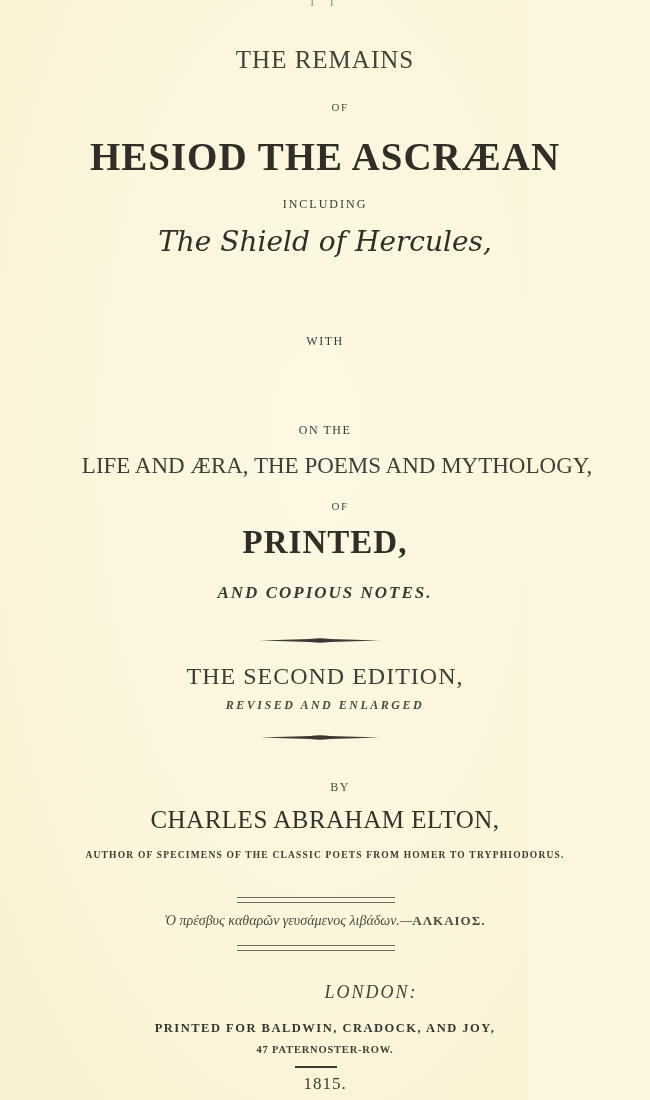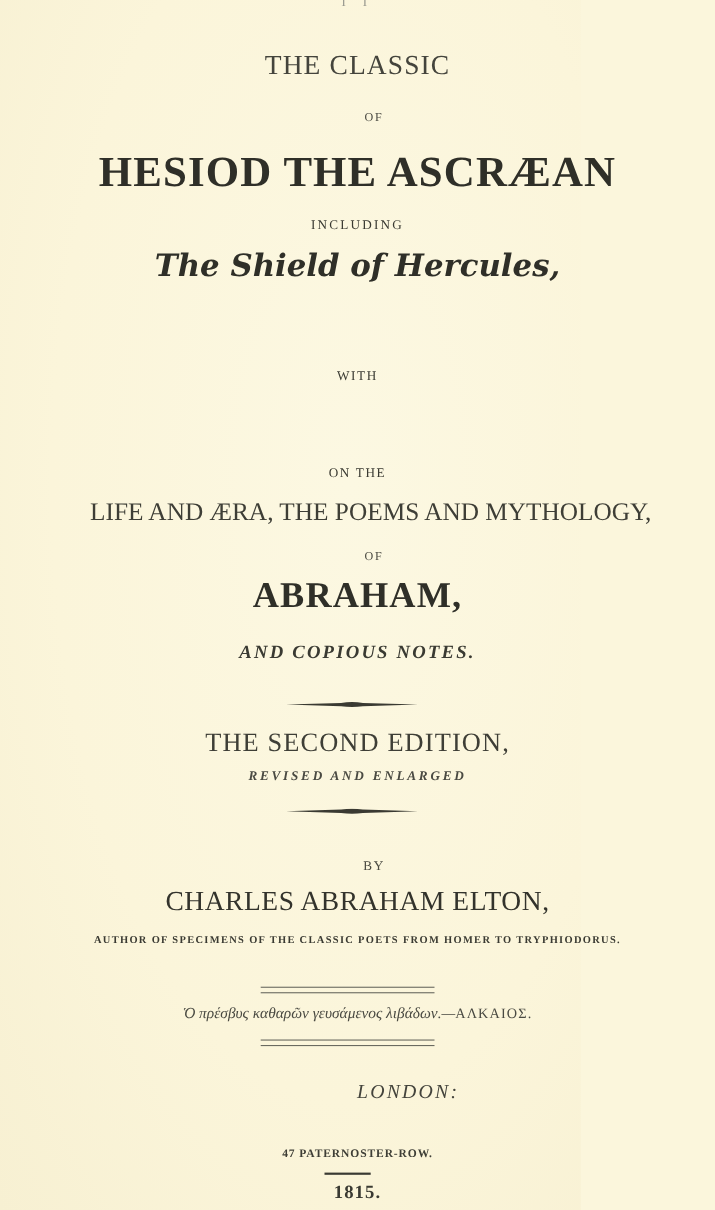--- a/index.html
+++ b/index.html
@@ -12,21 +12,21 @@
   }
   .page { position: absolute; left: 0; top: 0; width: 528px; height: 1100px;
     background: radial-gradient(ellipse at 60% 40%, #fcf8e2 0%, #fbf5da 60%, #f7f0d2 100%); }
   .line { position: absolute; left: 0; width: 650px; text-align: center; white-space: nowrap; }
   .top-marks { top: -6px; font-size: 14px; color: #9a9a90; letter-spacing: 6px; }
   .remains { top: 46px; font-size: 25px; letter-spacing: 1px; color: #44443c; }
   .small-caps { font-size: 11px; letter-spacing: 1.5px; color: #4a4a42; padding-left: 15px; }
   .of1 { top: 101px; }
   .hesiod-title { top: 134px; font-size: 39px; font-weight: bold; letter-spacing: 1px; color: #2f2f28; }
   .including { top: 197px; font-size: 12px; letter-spacing: 2px; }
-  .shield { top: 225px; font-size: 28px; font-weight: bold; font-family: "DejaVu Serif", serif; color: #2f2f28; font-style: italic; }
+  .shield { top: 225px; font-size: 28px; font-weight: normal; font-family: "DejaVu Serif", serif; color: #2f2f28; font-style: italic; }
   .translated { top: 286px; font-size: 15px; font-style: italic; font-weight: bold; letter-spacing: 1.5px; color: #4a4a42; }
   .with { top: 334px; font-size: 12px; letter-spacing: 1.5px; }
   .dissertation { top: 364px; font-size: 25px; letter-spacing: 1px; color: #3e3e36; }
   .onthe { top: 423px; font-size: 12px; letter-spacing: 1.5px; }
   .life { top: 453px; font-size: 23px; color: #3e3e36; padding-left: 12px; }
   .of2 { top: 500px; }
   .hesiod2 { top: 524px; font-size: 33px; font-weight: bold; letter-spacing: 1px; color: #2f2f28; }
   .notes { top: 583px; font-size: 17px; font-style: italic; font-weight: bold; letter-spacing: 2px; color: #3a3a32; }
   .ornament { position: absolute; left: 260px; width: 120px; height: 5px; }
   .ornament svg { display: block; }
@@ -34,42 +34,42 @@
   .edition { top: 663px; font-size: 24px; letter-spacing: 1px; color: #3e3e36; }
   .revised { top: 698px; font-size: 12px; font-style: italic; font-weight: bold; letter-spacing: 2.5px; color: #4a4a42; }
   .orn2 { top: 735px; }
   .by { top: 780px; font-size: 12px; letter-spacing: 1.5px; }
   .author { top: 806px; font-size: 25px; letter-spacing: 0.5px; color: #33332c; }
   .author-of { top: 850px; font-size: 9.5px; font-weight: bold; letter-spacing: 1.2px; color: #3a3a32; }
   .rule-double { position: absolute; left: 237px; width: 158px; height: 4px; border-top: 1px solid #6a6a60; border-bottom: 1px solid #6a6a60; }
   .rd1 { top: 897px; }
   .rd2 { top: 945px; }
   .greek { top: 913px; font-size: 14px; font-style: italic; color: #4a4a42; }
-  .greek .attr { font-style: normal; font-weight: normal; font-size: 13px; letter-spacing: 1px; }
+  .greek .attr { font-style: normal; font-weight: bold; font-size: 13px; letter-spacing: 1px; }
   .london { top: 982px; font-size: 18px; font-style: italic; letter-spacing: 2px; color: #44443c; padding-left: 46px; }
   .printed { top: 1021px; font-size: 12.5px; font-weight: bold; letter-spacing: 1.5px; color: #36362f; }
   .address { top: 1044px; font-size: 10.5px; font-weight: bold; letter-spacing: 0.8px; color: #3e3e36; }
   .short-rule { position: absolute; left: 295px; width: 42px; top: 1066px; height: 2px; background: #3a3a32; }
-  .year { top: 1074px; font-size: 17px; letter-spacing: 1px; color: #3a3a32; font-weight: bold; }
+  .year { top: 1074px; font-size: 17px; letter-spacing: 1px; color: #3a3a32; }
 </style>
 </head>
 <body>
 
 <div class="page">
   <div class="line top-marks">ı ı</div>
-  <div class="line remains">THE CLASSIC</div>
+  <div class="line remains">THE REMAINS</div>
   <div class="line small-caps of1">OF</div>
   <div class="line hesiod-title">HESIOD THE ASCRÆAN</div>
   <div class="line including">INCLUDING</div>
   <div class="line shield">The Shield of Hercules,</div>
   <div class="line with">WITH</div>
   <div class="line onthe">ON THE</div>
   <div class="line life">LIFE AND ÆRA, THE POEMS AND MYTHOLOGY,</div>
   <div class="line small-caps of2">OF</div>
-  <div class="line hesiod2">ABRAHAM,</div>
+  <div class="line hesiod2">PRINTED,</div>
   <div class="line notes">AND COPIOUS NOTES.</div>
 
   <div class="ornament orn1">
     <svg width="120" height="5" viewBox="0 0 120 5">
         <path d="M0 2.5 L50 1 Q60 -0.5 70 1 L120 2.5 L70 4 Q60 5.5 50 4 Z" fill="#3a3a32"></path>
       </svg>
   </div>
   <div class="line edition">THE SECOND EDITION,</div>
   <div class="line revised">REVISED AND ENLARGED</div>
   <div class="ornament orn2">
@@ -82,16 +82,17 @@
   <div class="line author-of">AUTHOR OF SPECIMENS OF THE CLASSIC POETS FROM HOMER TO TRYPHIODORUS.</div>
   <div class="line author">CHARLES ABRAHAM ELTON,</div>
 
   <div class="rule-double rd1"></div>
   <div class="line greek">
     <span>Ὁ πρέσβυς καθαρῶν γευσάμενος λιβάδων.—</span><span class="attr">ΑΛΚΑΙΟΣ.</span>
   </div>
   <div class="rule-double rd2"></div>
 
   <div class="line london">LONDON:</div>
+  <div class="line printed">PRINTED FOR BALDWIN, CRADOCK, AND JOY,</div>
   <div class="line address">47 PATERNOSTER-ROW.</div>
   <div class="short-rule"></div>
   <div class="line year">1815.</div>
 </div>
 
 </body></html>

